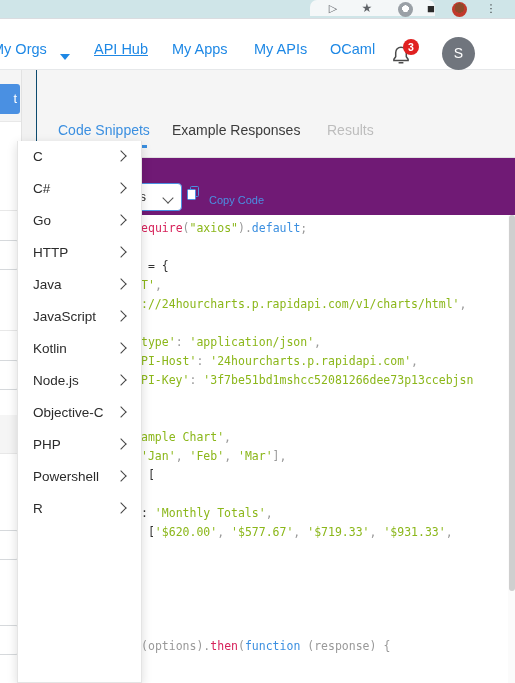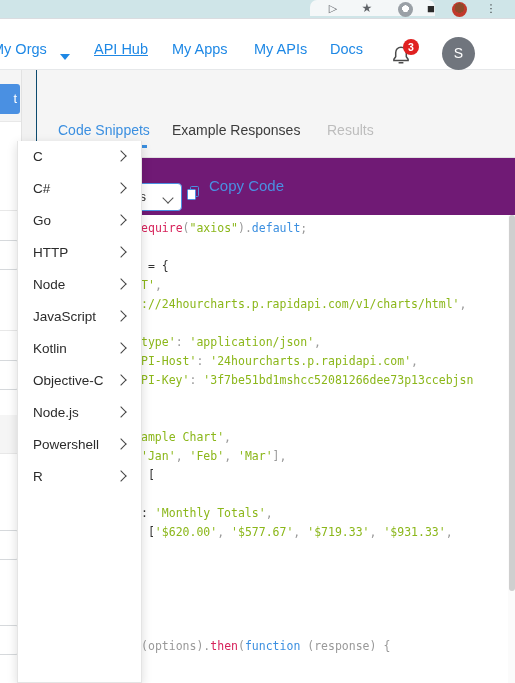--- a/index.html
+++ b/index.html
@@ -146,21 +146,21 @@
   }
   .copy-icon .back {
     position: absolute; left: 3px; top: 0; width: 9px; height: 11px;
     border: 1.4px solid #4a90e2; border-radius: 1.5px; box-sizing: border-box;
   }
   .copy-icon .front {
     position: absolute; left: 0; top: 3px; width: 9px; height: 11px;
     border: 1.4px solid #4a90e2; border-radius: 1.5px; background: #fff; box-sizing: border-box;
   }
   .copy-code-link {
-    position: absolute; left: 172px; top: 107px; font-size: 15px;
+    position: absolute; left: 172px; top: 124px; font-size: 11px;
     color: #4a90e2; white-space: nowrap; cursor: pointer;
   }
 
   
   .code {
     position: absolute; left: 0; top: 145px; width: 479px; height: 468px;
     overflow: hidden; background: #ffffff;
     font-family: "DejaVu Sans Mono", monospace; font-size: 11.5px; line-height: 19px;
     white-space: pre;
   }
@@ -214,21 +214,21 @@
     <div class="chrome-icon ci-dots">⋮</div>
   </div>
   <div class="chrome-rule"></div>
 
   <div class="topnav">
     <div class="nav-link nav-myorgs">My Orgs</div>
     <div class="caret-down"></div>
     <div class="nav-link nav-apihub">API Hub</div>
     <div class="nav-link nav-myapps">My Apps</div>
     <div class="nav-link nav-myapis">My APIs</div>
-    <div class="nav-link nav-docs">Docs</div>
+    <div class="nav-link nav-docs">OCaml</div>
     <div class="nav-underline"></div>
 
     <div class="bell">
       <svg width="22" height="24" viewBox="0 0 22 24">
         <path d="M11 3.2c-3.1 0-5.3 2.4-5.3 5.5v4.1L3.9 15.3v1.1h14.2v-1.1l-1.8-2.5V8.7c0-3.1-2.2-5.5-5.3-5.5z" fill="none" stroke="#4a4a4a" stroke-width="1.5"></path>
         <rect x="8.6" y="18" width="4.8" height="1.5" fill="#4a4a4a"></rect>
       </svg>
     </div>
     <div class="badge">3</div>
     <div class="avatar">S</div>
@@ -278,22 +278,23 @@
     <div class="scroll-right">
       <div class="scroll-right-thumb"></div>
     </div>
   </div>
 
   <div class="dropdown" id="dropdown-menu">
       <div class="dd-item"><span>C</span><span class="dd-chev"></span></div>
       <div class="dd-item"><span>C#</span><span class="dd-chev"></span></div>
       <div class="dd-item"><span>Go</span><span class="dd-chev"></span></div>
       <div class="dd-item"><span>HTTP</span><span class="dd-chev"></span></div>
-      <div class="dd-item"><span>Node</span><span class="dd-chev"></span></div>
+      <div class="dd-item"><span>Java</span><span class="dd-chev"></span></div>
       <div class="dd-item"><span>JavaScript</span><span class="dd-chev"></span></div>
       <div class="dd-item"><span>Kotlin</span><span class="dd-chev"></span></div>
+      <div class="dd-item"><span>Node.js</span><span class="dd-chev"></span></div>
       <div class="dd-item"><span>Objective-C</span><span class="dd-chev"></span></div>
-      <div class="dd-item"><span>Node.js</span><span class="dd-chev"></span></div>
+      <div class="dd-item"><span>PHP</span><span class="dd-chev"></span></div>
       <div class="dd-item"><span>Powershell</span><span class="dd-chev"></span></div>
       <div class="dd-item"><span>R</span><span class="dd-chev"></span></div>
     </div>
 
 </div>
 
 </body></html>

